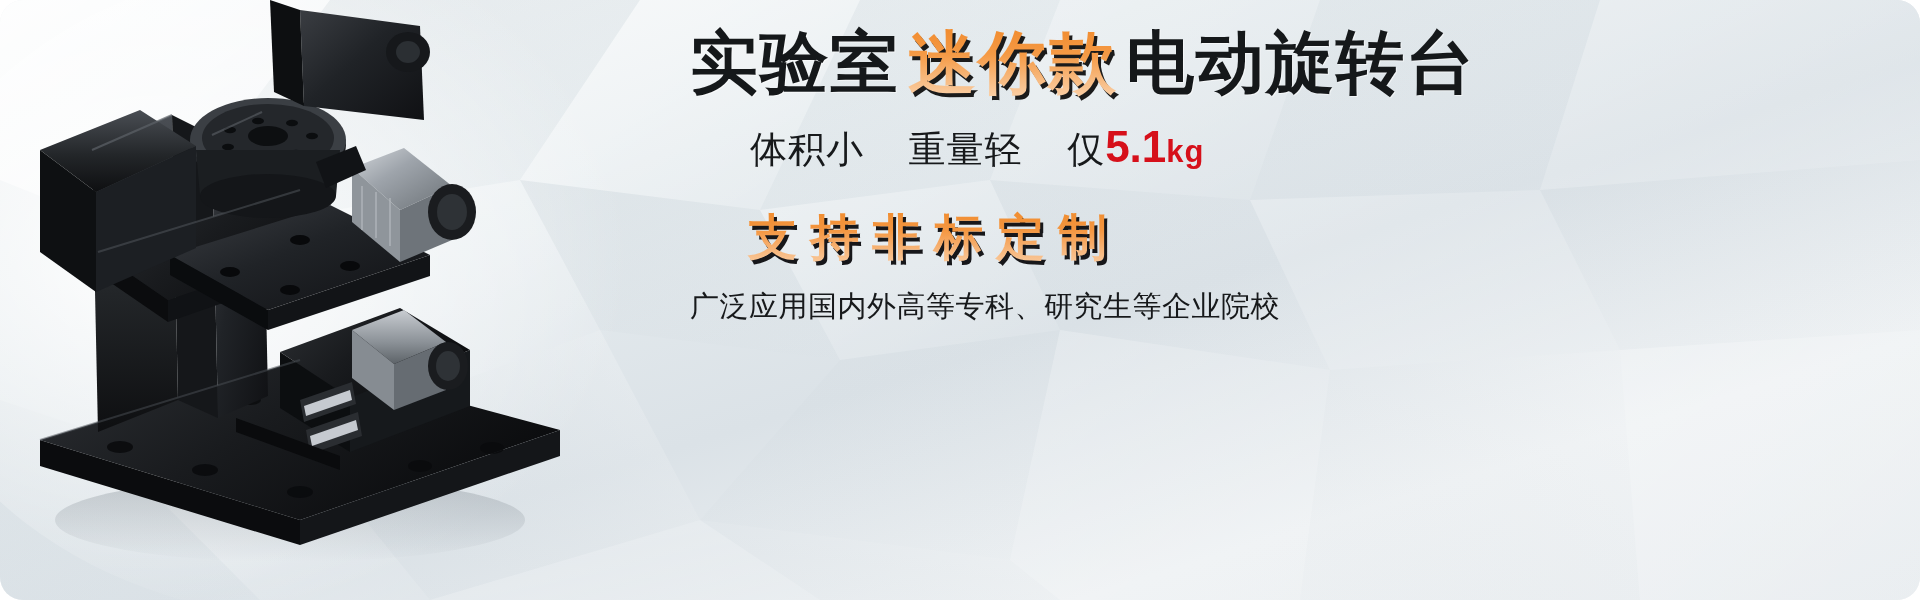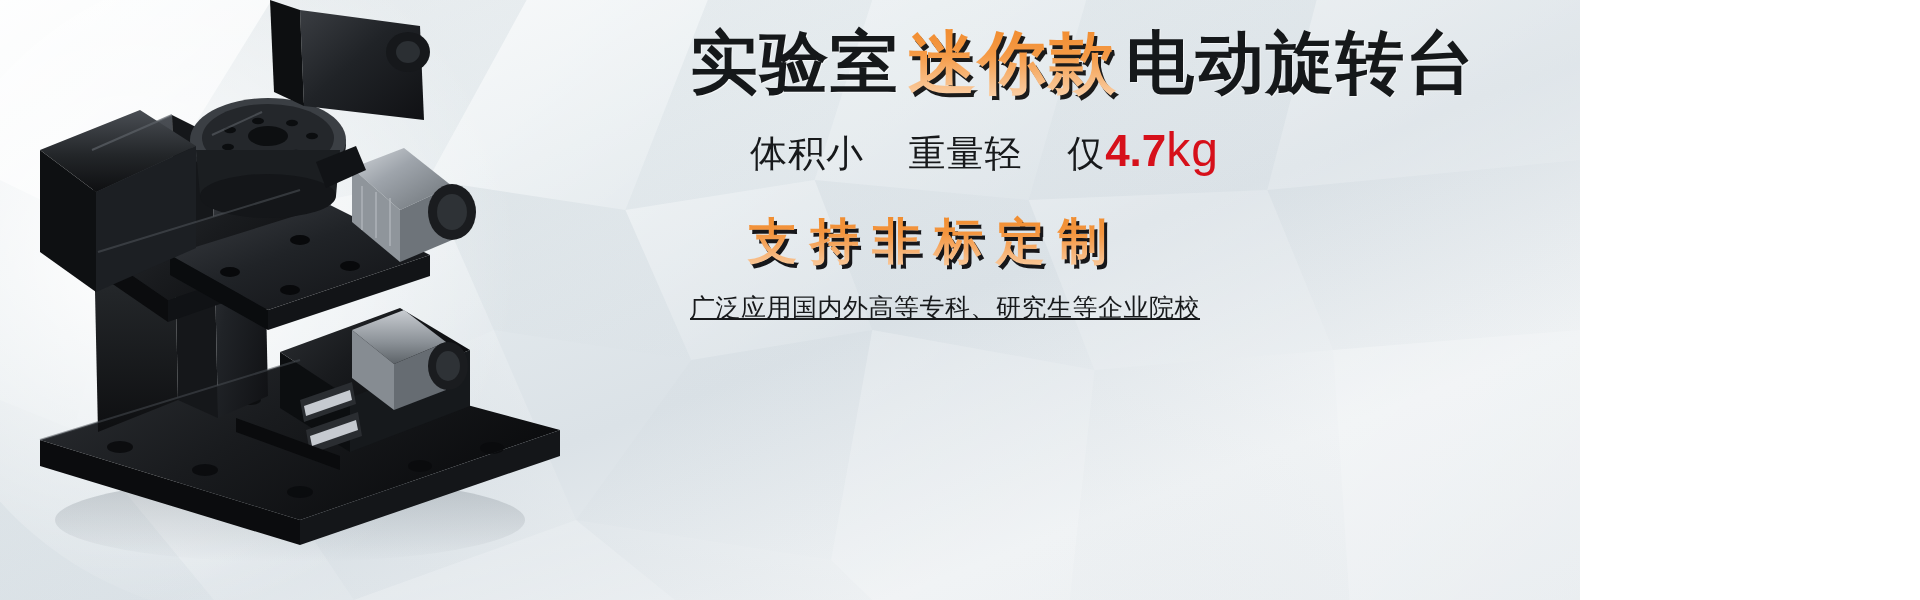--- a/index.html
+++ b/index.html
@@ -6,24 +6,25 @@
     margin: 0;
     padding: 0;
     background: #ffffff;
   }
   body {
     font-family: "Liberation Sans", "DejaVu Sans", sans-serif;
   }
 
   .banner {
     position: relative;
-    width: 1580px;
+    width: 1920px;
     height: 600px;
     overflow: hidden;
     background: linear-gradient(115deg, #f4f6f7 0%, #e6ebee 28%, #dde4e8 48%, #eef1f3 66%, #e2e8ec 82%, #f2f4f6 100%);
+    border-radius: 23px;
   }
 
   
   .facets {
     position: absolute;
     inset: 0;
     width: 100%;
     height: 100%;
     pointer-events: none;
   }
@@ -89,48 +90,47 @@
     margin-bottom: 24px;
   }
   .spec-line .sp-gap { display: inline-block; width: 22px; }
   .weight-num {
     font-size: 44px;
     font-weight: bold;
     color: #d6101a;
     letter-spacing: 0;
   }
   .weight-unit {
-    font-size: 48px;
-    font-weight: normal;
+    font-size: 31px;
+    font-weight: bold;
     color: #d6101a;
   }
 
   .custom-line {
     font-size: 49px;
     font-weight: bold;
     letter-spacing: 13px;
     margin-top: 6px;
     margin-bottom: 16px;
     padding-left: 68px;
     background: linear-gradient(180deg, #ef8a2b 0%, #f49640 38%, #f7b77d 70%, #fbd4ae 100%);
     -webkit-background-clip: text;
     background-clip: text;
     color: transparent;
     -webkit-text-fill-color: transparent;
     filter: drop-shadow(3px 4px 0 #17171a);
     white-space: nowrap;
   }
 
   .tagline {
-    font-size: 25px;
+    font-size: 29px;
     color: #17191b;
     letter-spacing: 0.5px;
     padding-left: 10px;
     white-space: nowrap;
-    text-decoration: underline;
   }
 </style>
 </head>
 <body>
 
 <div class="banner">
 
   <svg class="facets" viewBox="0 0 1920 600" preserveAspectRatio="none">
     <defs>
       <linearGradient id="bgGrad" x1="0" y1="0" x2="1" y2="1">
@@ -327,21 +327,21 @@
 
     <div class="headline">
       <span class="hl-plain">实验室</span><span class="hl-accent">迷你款</span><span class="hl-plain">电动旋转台</span>
     </div>
 
     <div class="line spec-line">
       <span>体积小</span>
       <span class="sp-gap"></span>
       <span>重量轻</span>
       <span class="sp-gap"></span>
-      <span>仅</span><span class="weight-num">4.7</span><span class="weight-unit">kg</span>
+      <span>仅</span><span class="weight-num">5.1</span><span class="weight-unit">kg</span>
     </div>
 
 
     <div class="custom-line">支持非标定制</div>
 
     <div class="tagline">广泛应用国内外高等专科、研究生等企业院校</div>
 
   </div>
 
 </div>

